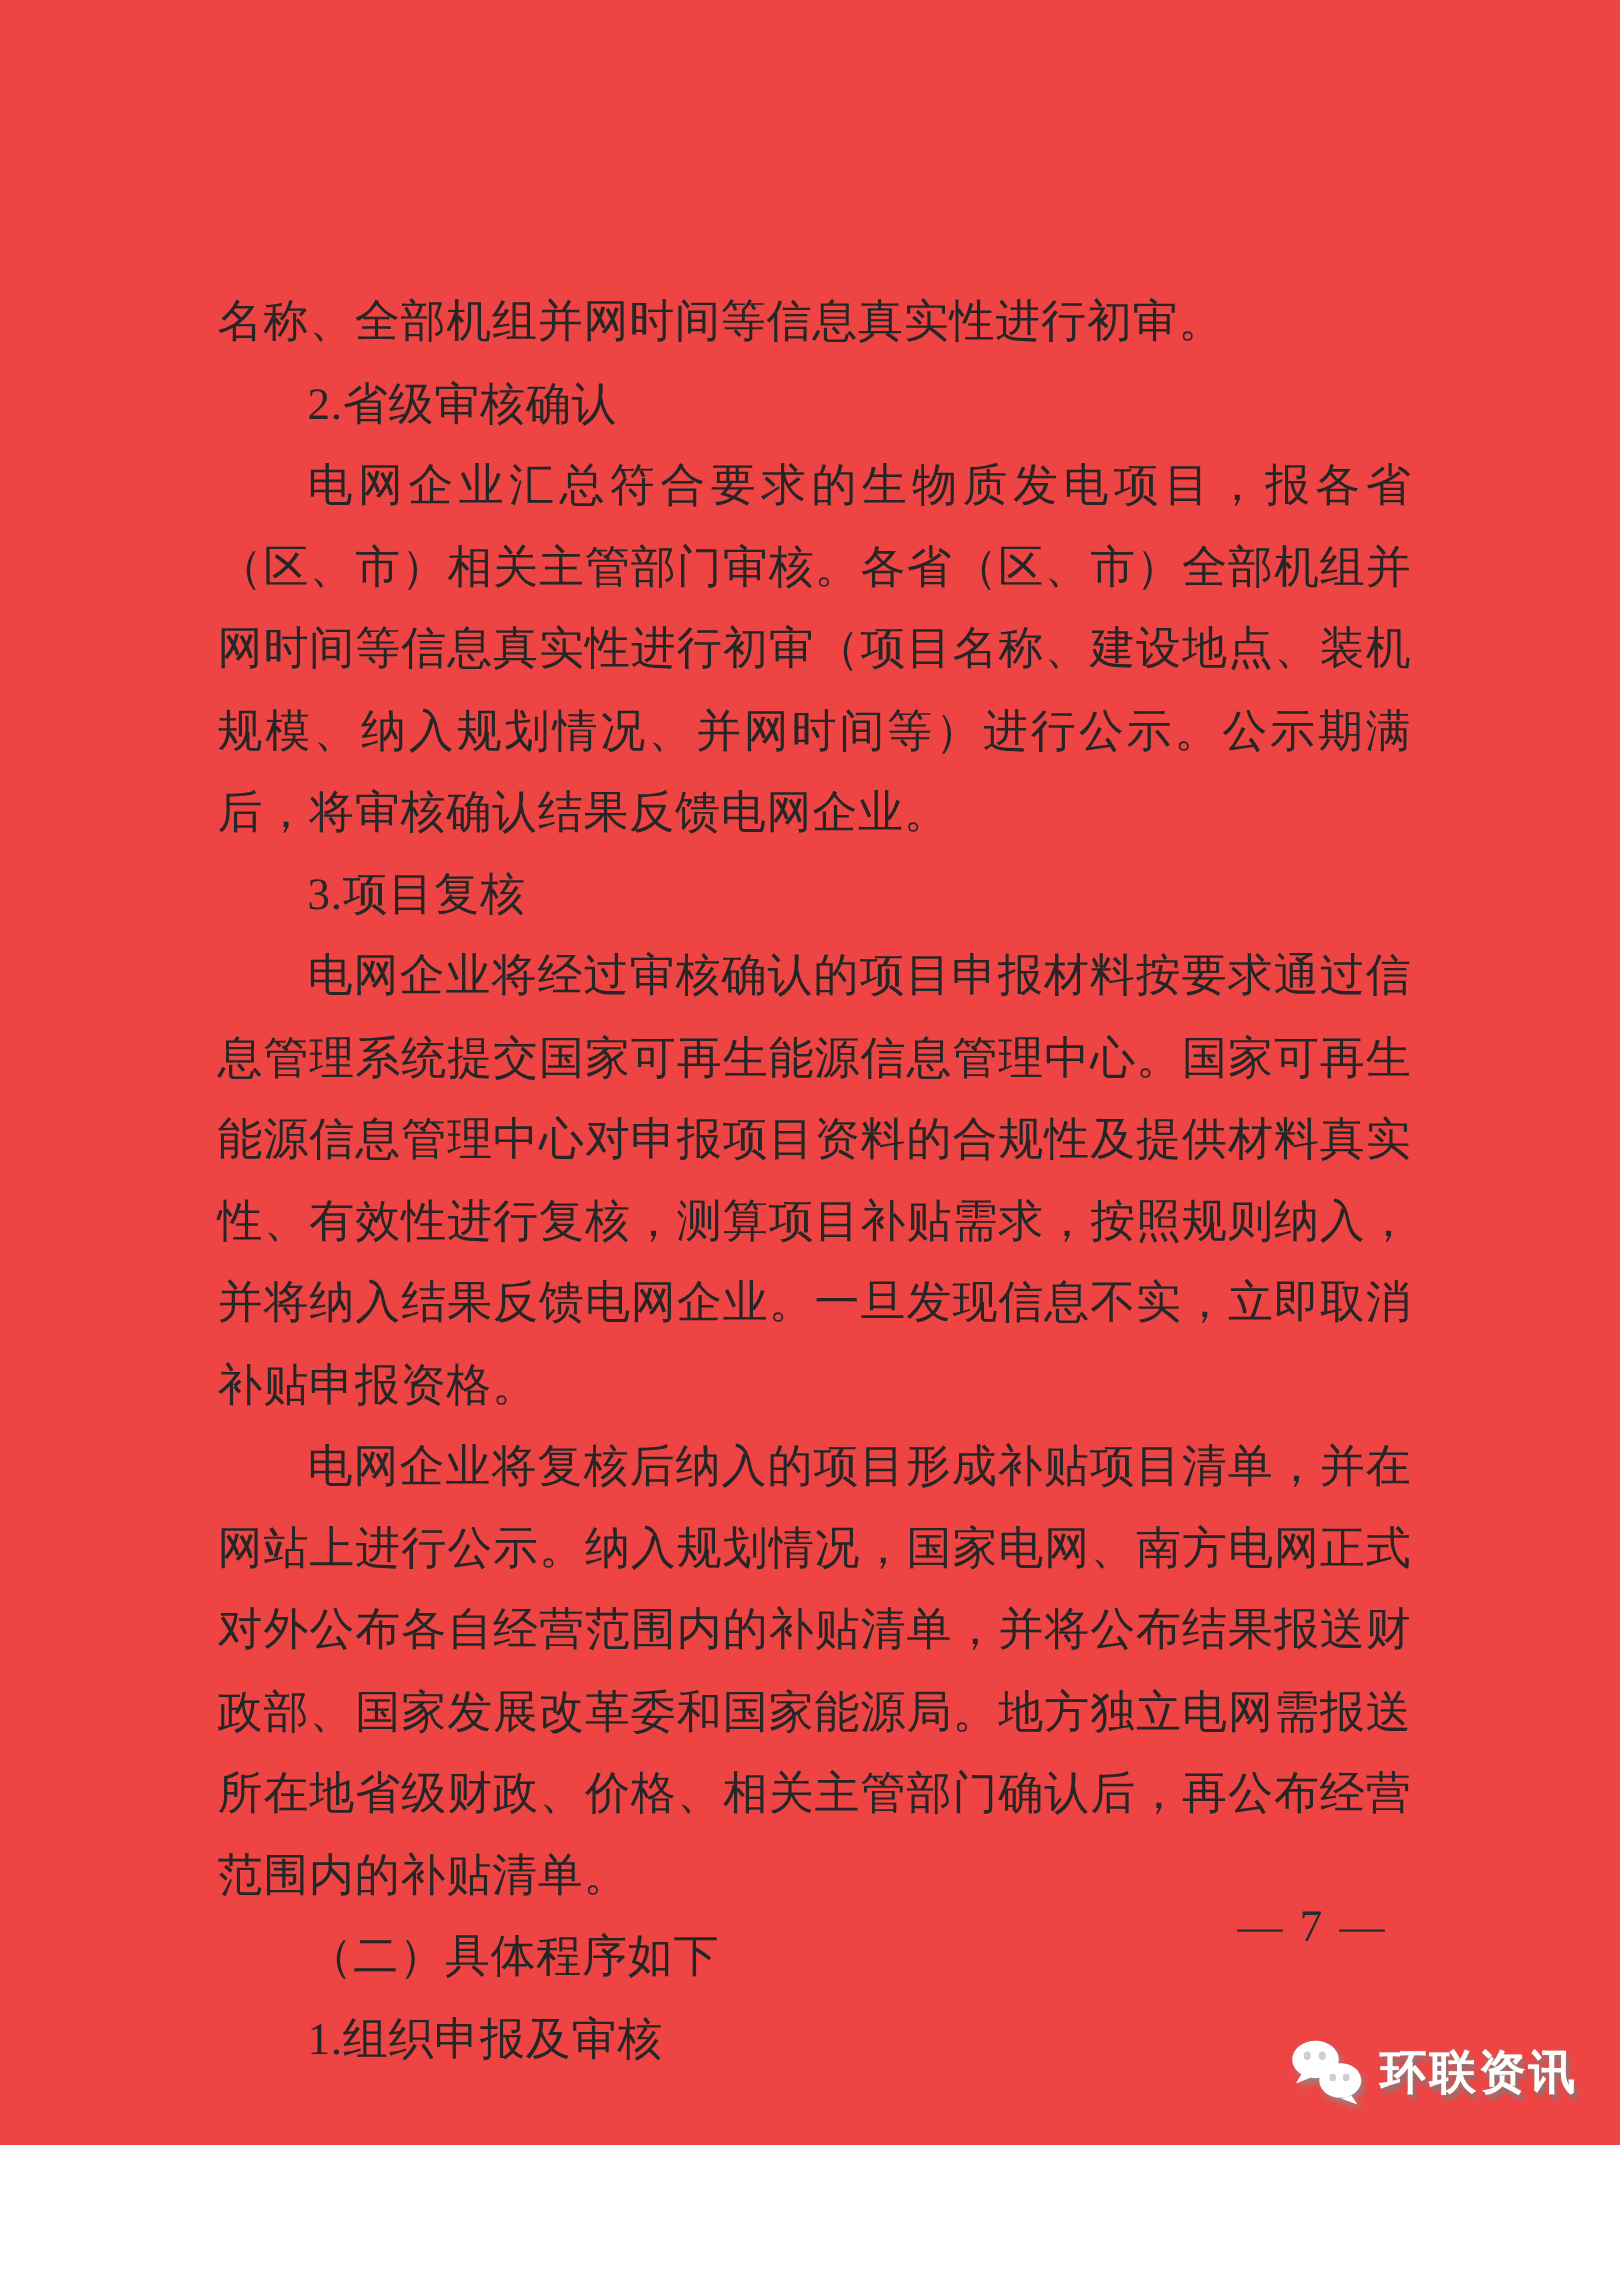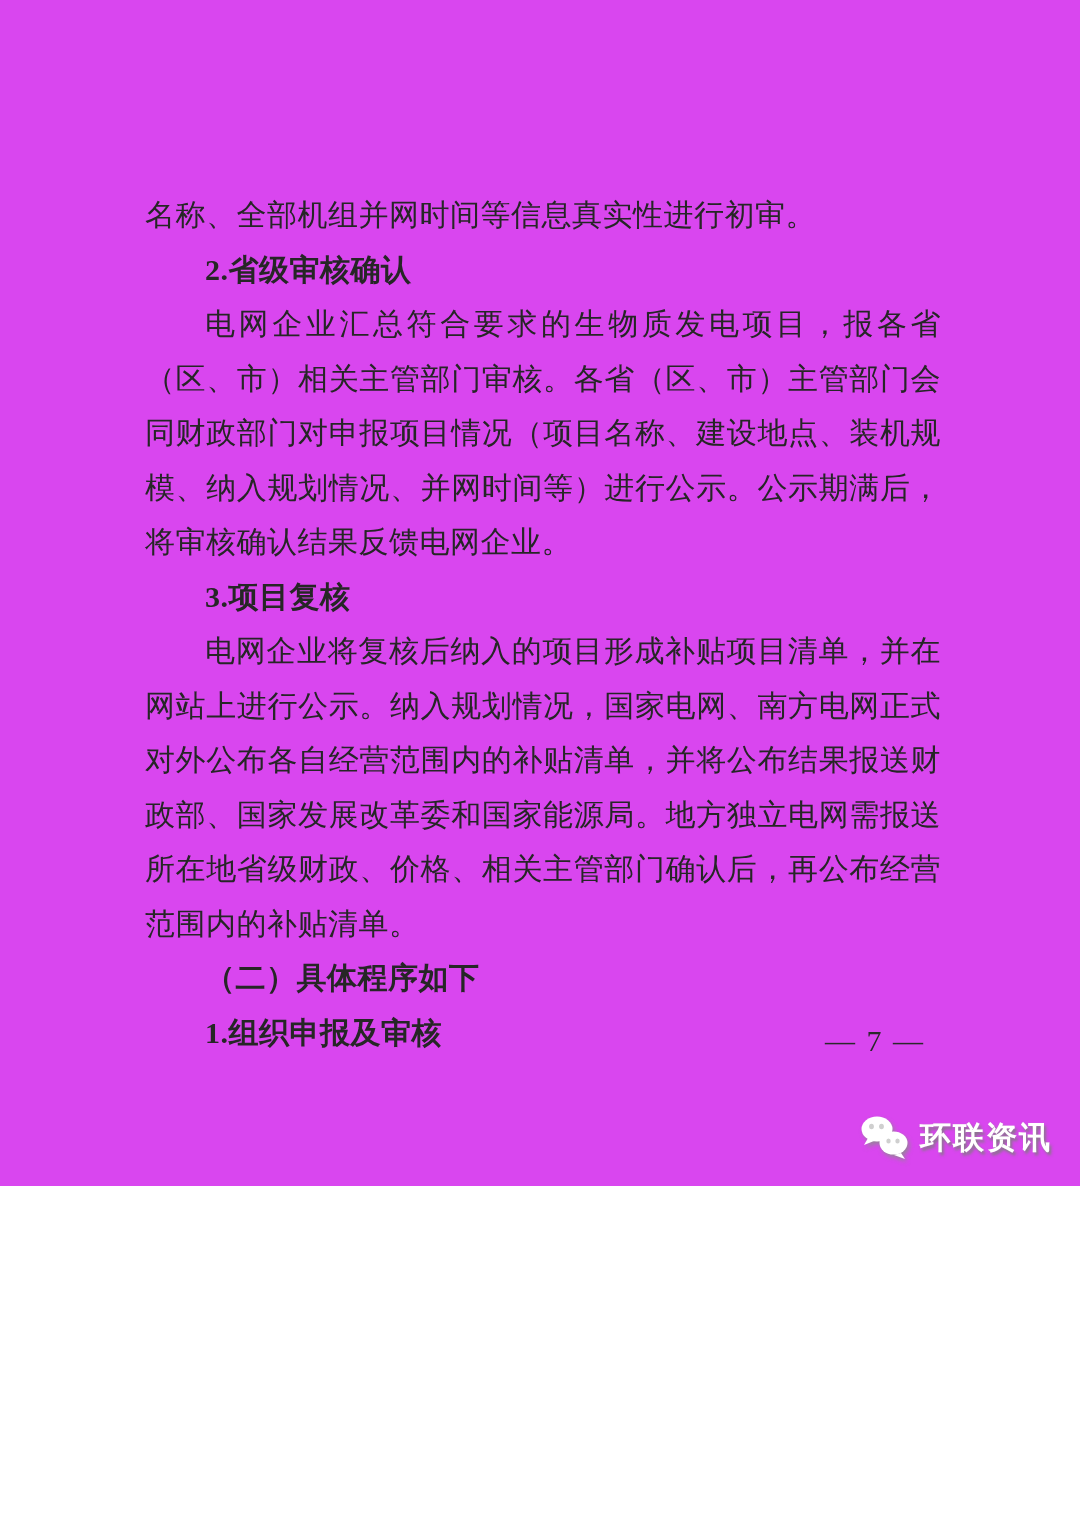--- a/index.html
+++ b/index.html
@@ -3,22 +3,22 @@
 <meta charset="utf-8">
 <style>
   html, body {
     margin: 0;
     padding: 0;
     background: #ffffff;
   }
   .doc-page {
     position: relative;
     width: 1080px;
-    height: 1186px;
-    background: #d946ef;
+    height: 1430px;
+    background: #ef4444;
     overflow: hidden;
     font-family: "Liberation Serif", "DejaVu Serif", serif;
     color: #262626;
   }
   .doc-body {
     position: absolute;
     left: 145px;
     top: 188px;
     width: 796px;
   }
@@ -27,21 +27,21 @@
     font-size: 30px;
     line-height: 54.5px;
     text-align: justify;
     text-justify: inter-character;
     letter-spacing: 0.5px;
   }
   .para-indent {
     text-indent: 2em;
   }
   .para-heading {
-    font-weight: 700;
+    font-weight: 400;
     text-indent: 2em;
     text-align: left;
   }
   .page-number {
     position: absolute;
     right: 155px;
     bottom: 128px;
     font-size: 30px;
     letter-spacing: 2px;
     color: #2a2a2a;
@@ -70,22 +70,23 @@
   }
 </style>
 </head>
 <body>
 
 <div class="doc-page">
 
   <main class="doc-body">
     <p class="para-plain">名称、全部机组并网时间等信息真实性进行初审。</p>
     <p class="para-heading">2.省级审核确认</p>
-    <p class="para-indent">电网企业汇总符合要求的生物质发电项目，报各省（区、市）相关主管部门审核。各省（区、市）主管部门会同财政部门对申报项目情况（项目名称、建设地点、装机规模、纳入规划情况、并网时间等）进行公示。公示期满后，将审核确认结果反馈电网企业。</p>
+    <p class="para-indent">电网企业汇总符合要求的生物质发电项目，报各省（区、市）相关主管部门审核。各省（区、市）全部机组并网时间等信息真实性进行初审（项目名称、建设地点、装机规模、纳入规划情况、并网时间等）进行公示。公示期满后，将审核确认结果反馈电网企业。</p>
     <p class="para-heading">3.项目复核</p>
+    <p class="para-indent">电网企业将经过审核确认的项目申报材料按要求通过信息管理系统提交国家可再生能源信息管理中心。国家可再生能源信息管理中心对申报项目资料的合规性及提供材料真实性、有效性进行复核，测算项目补贴需求，按照规则纳入，并将纳入结果反馈电网企业。一旦发现信息不实，立即取消补贴申报资格。</p>
     <p class="para-indent">电网企业将复核后纳入的项目形成补贴项目清单，并在网站上进行公示。纳入规划情况，国家电网、南方电网正式对外公布各自经营范围内的补贴清单，并将公布结果报送财政部、国家发展改革委和国家能源局。地方独立电网需报送所在地省级财政、价格、相关主管部门确认后，再公布经营范围内的补贴清单。</p>
     <p class="para-heading">（二）具体程序如下</p>
     <p class="para-heading">1.组织申报及审核</p>
   </main>
 
   <div class="page-number">— 7 —</div>
 
   <div class="watermark">
     <svg class="wm-icon" viewBox="0 0 52 46" xmlns="http://www.w3.org/2000/svg">
 

